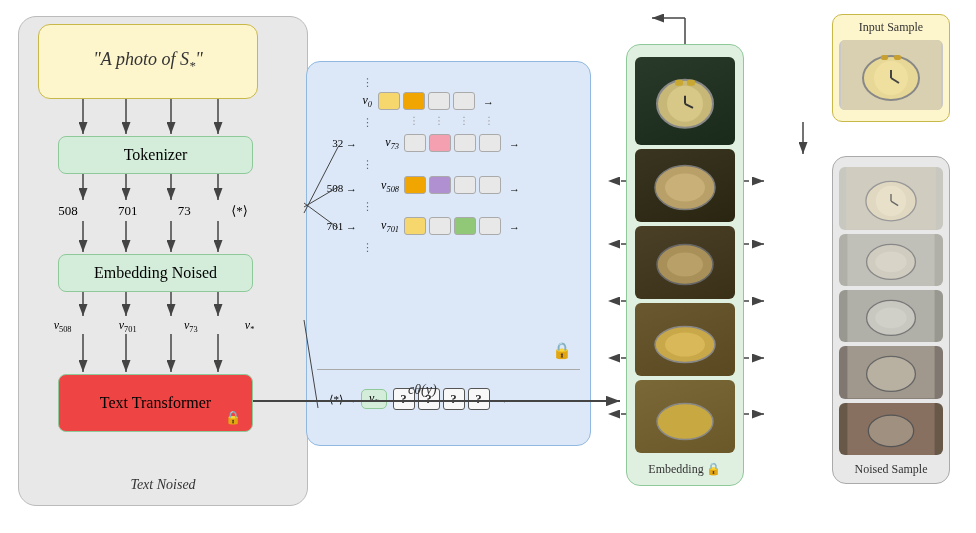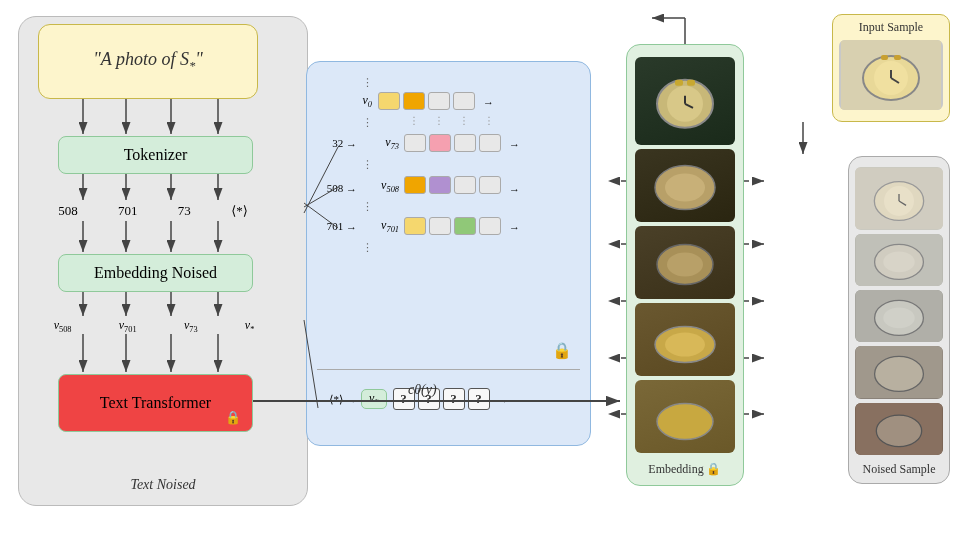--- a/index.html
+++ b/index.html
@@ -250,21 +250,21 @@
         <ellipse cx="50" cy="38" rx="28" ry="22" fill="#e8d898" stroke="#888" stroke-width="2"></ellipse>
         <circle cx="50" cy="38" r="17" fill="#f0e0a0"></circle>
         <line x1="50" y1="30" x2="50" y2="38" stroke="#444" stroke-width="2"></line>
         <line x1="50" y1="38" x2="58" y2="43" stroke="#444" stroke-width="2"></line>
         <rect x="40" y="15" width="7" height="5" rx="2" fill="#c8a030"></rect>
         <rect x="53" y="15" width="7" height="5" rx="2" fill="#c8a030"></rect>
       </svg>
     </div>
   </div>
 
-  <div style="position:absolute;right:18px;top:150px;width:102px;height:328px;background:#e8e8e8;border:1.5px solid #aaa;border-radius:14px;overflow:hidden;">
+  <div style="position:absolute;right:18px;top:150px;width:118px;height:328px;background:#e8e8e8;border:1.5px solid #aaa;border-radius:14px;overflow:hidden;">
     <div style="position:absolute;top:10px;left:6px;right:6px;bottom:28px;display:flex;flex-direction:column;gap:4px;">
       <div style="flex:1.2;border-radius:6px;overflow:hidden;background:#c8c8c0;">
         <svg viewBox="0 0 100 70" width="100%" height="100%" xmlns="http://www.w3.org/2000/svg">
           <rect width="100" height="70" fill="#d0ccc0"></rect>
           <ellipse cx="50" cy="38" rx="28" ry="22" fill="#e0d8c0" stroke="#999" stroke-width="1.5"></ellipse>
           <circle cx="50" cy="38" r="17" fill="#e8e0c8"></circle>
           <line x1="50" y1="30" x2="50" y2="38" stroke="#666" stroke-width="1.5"></line>
           <line x1="50" y1="38" x2="58" y2="43" stroke="#666" stroke-width="1.5"></line>
         </svg>
       </div>

